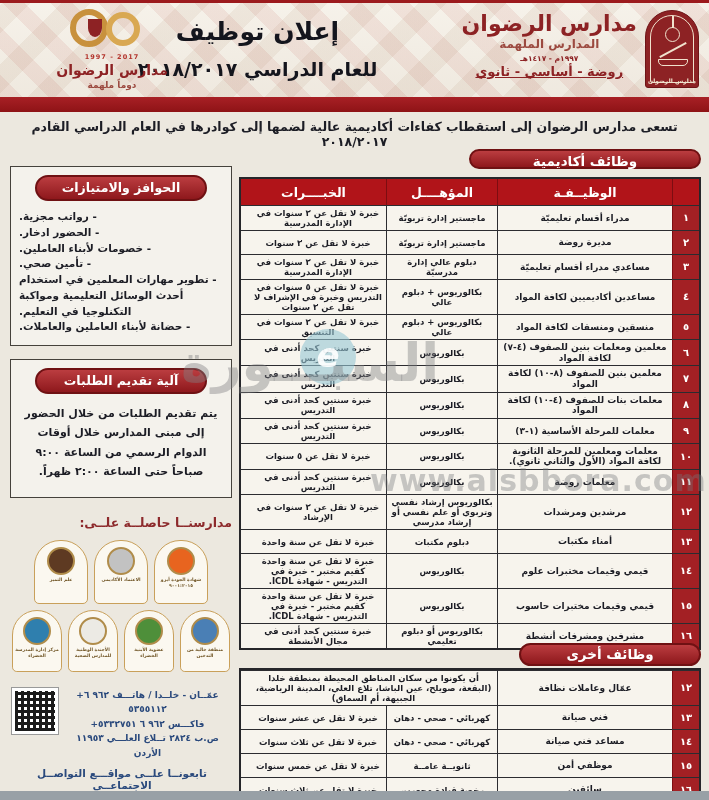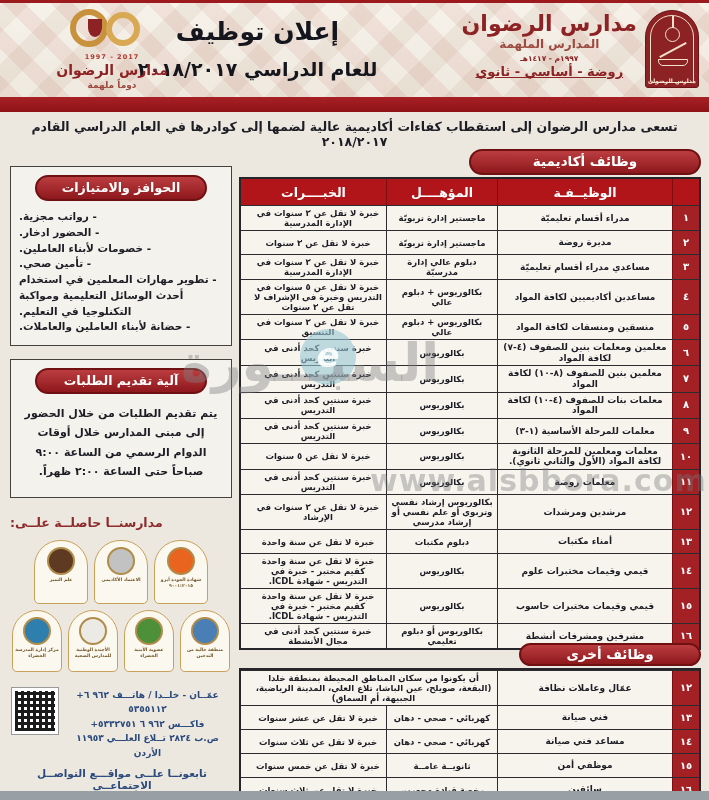--- a/index.html
+++ b/index.html
@@ -48,21 +48,21 @@
   .ring-dot { position:absolute; left:66px; top:12px; width:14px; height:18px;
     background:#8d2224; border-radius:0 0 50% 50%; }
   .anniv-years { font-size:6.5px; font-weight:bold; color:#b3342c; margin-top:2px; letter-spacing:1px; }
   .anniv-name { font-size:14px; font-weight:bold; color:#8d2224; margin-top:1px; }
   .anniv-tagline { font-size:9px; font-weight:bold; color:#9c4a40; margin-top:2px; }
   .red-strip { position:absolute; top:94px; left:0; right:0; height:15px;
     background:linear-gradient(180deg,#a82025,#8e1316); }
   
   .intro { position:absolute; top:116px; right:12px; left:12px; text-align:center;
     font-size:12.5px; font-weight:bold; color:#1c1d25; }
-  .sec-badge { position:absolute; height:26px; border-radius:13px;
+  .sec-badge { position:absolute; height:20px; border-radius:13px;
     background:linear-gradient(180deg,#bb3d40,#8e181c); border:2px solid #6f1113;
     color:#fff; font-weight:bold; text-align:center; line-height:21px; }
   .badge-academic { top:146px; right:8px; width:232px; font-size:13.5px; }
   .badge-other { top:640px; right:8px; width:182px; font-size:13.5px; height:23px; line-height:19px; }
   
   .jtable { position:absolute; right:8px; width:462px; border:2px solid #26262a; background:#f7f4ed; }
   .table1 { top:174px; }
   .table2 { top:665px; }
   .thead { display:grid; grid-template-columns:27px 175px 111px 1fr;
     background:#b11419; color:#fff; font-weight:bold; min-height:26px; }
@@ -83,21 +83,21 @@
   
   .sidebar { position:absolute; top:163px; left:10px; width:222px; }
   .sbox { border:1.5px solid #45423c; background:rgba(252,250,245,.55);
     padding:6px 8px 10px; margin-bottom:13px; }
   .sbox-title { width:84%; margin:2px auto 8px; height:26px; border-radius:14px;
     background:linear-gradient(180deg,#bb3d40,#8e181c); border:2px solid #6f1113;
     color:#fff; font-weight:bold; font-size:12.5px; text-align:center; line-height:22px; }
   .benefit-item { font-size:10.5px; font-weight:bold; color:#1c1d25;
     text-align:left; line-height:1.5; }
   .app-text { font-size:11px; font-weight:bold; color:#1c1d25; text-align:center; line-height:1.75; padding:2px 1px 6px; }
-  .cert-heading { margin:17px 0 10px; text-align:left; font-size:12.5px;
+  .cert-heading { margin:17px 0 10px; text-align:right; font-size:12.5px;
     font-weight:bold; color:#8d2a2c; }
   .badges-row { display:flex; justify-content:center; gap:6px; margin-bottom:6px; }
   .shield { width:54px; height:64px; background:#fbf8f0; border:1px solid #c9a05a;
     border-radius:26px 26px 5px 5px; text-align:center; padding-top:6px; }
   .badges-row.second .shield { width:50px; height:62px; }
   .shield .disc { width:28px; height:28px; border-radius:50%; margin:0 auto 2px;
     border:2px solid #b08c4a; }
   .shield .blabel { font-size:4.5px; font-weight:bold; color:#6f5424; line-height:1.3; padding:0 2px; }
   .contact { margin-top:16px; position:relative; padding-left:2px; }
   .contact-flex { display:flex; gap:5px; align-items:flex-start; }

